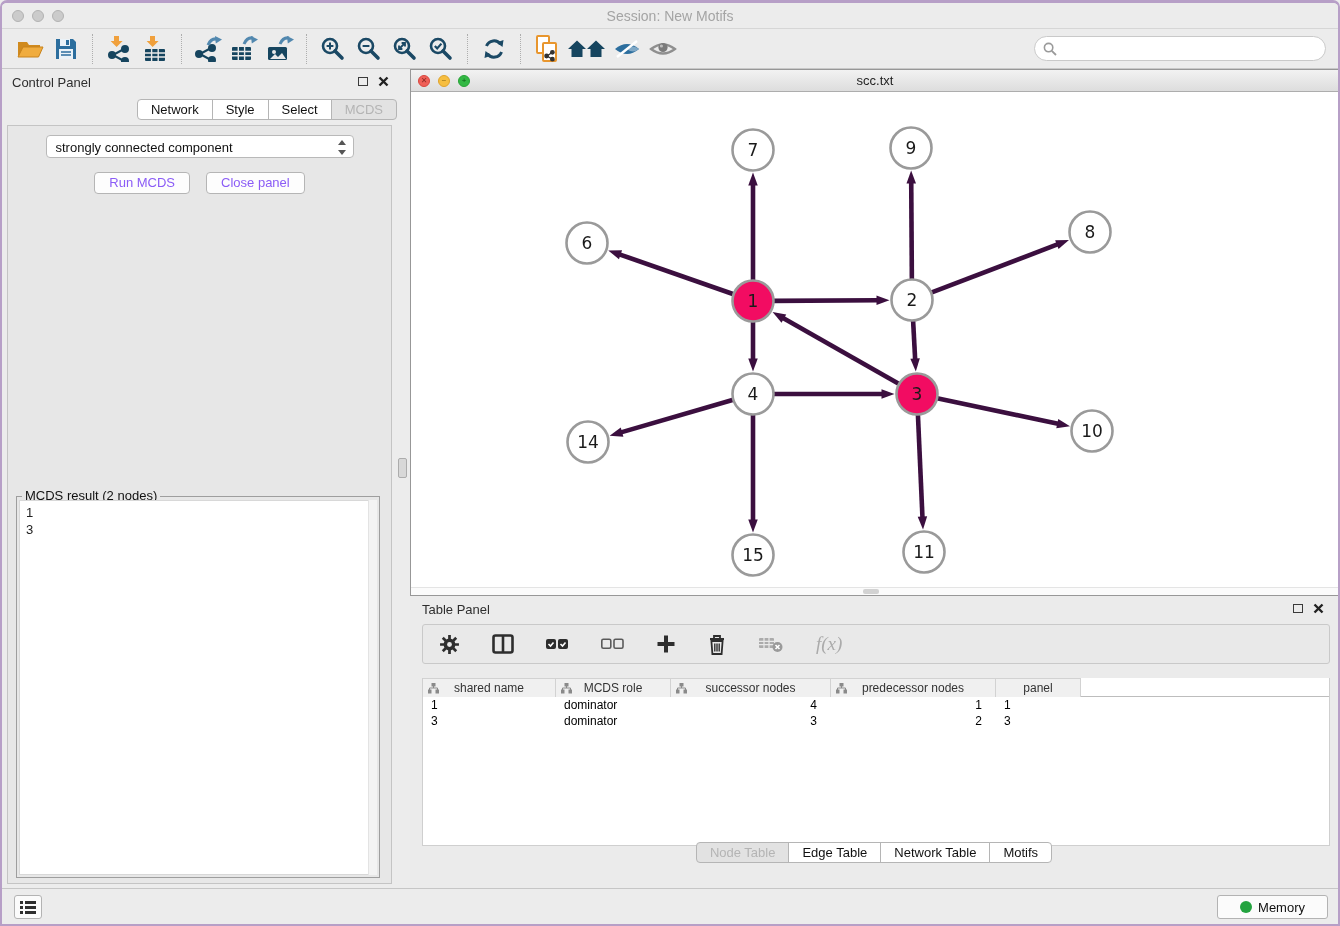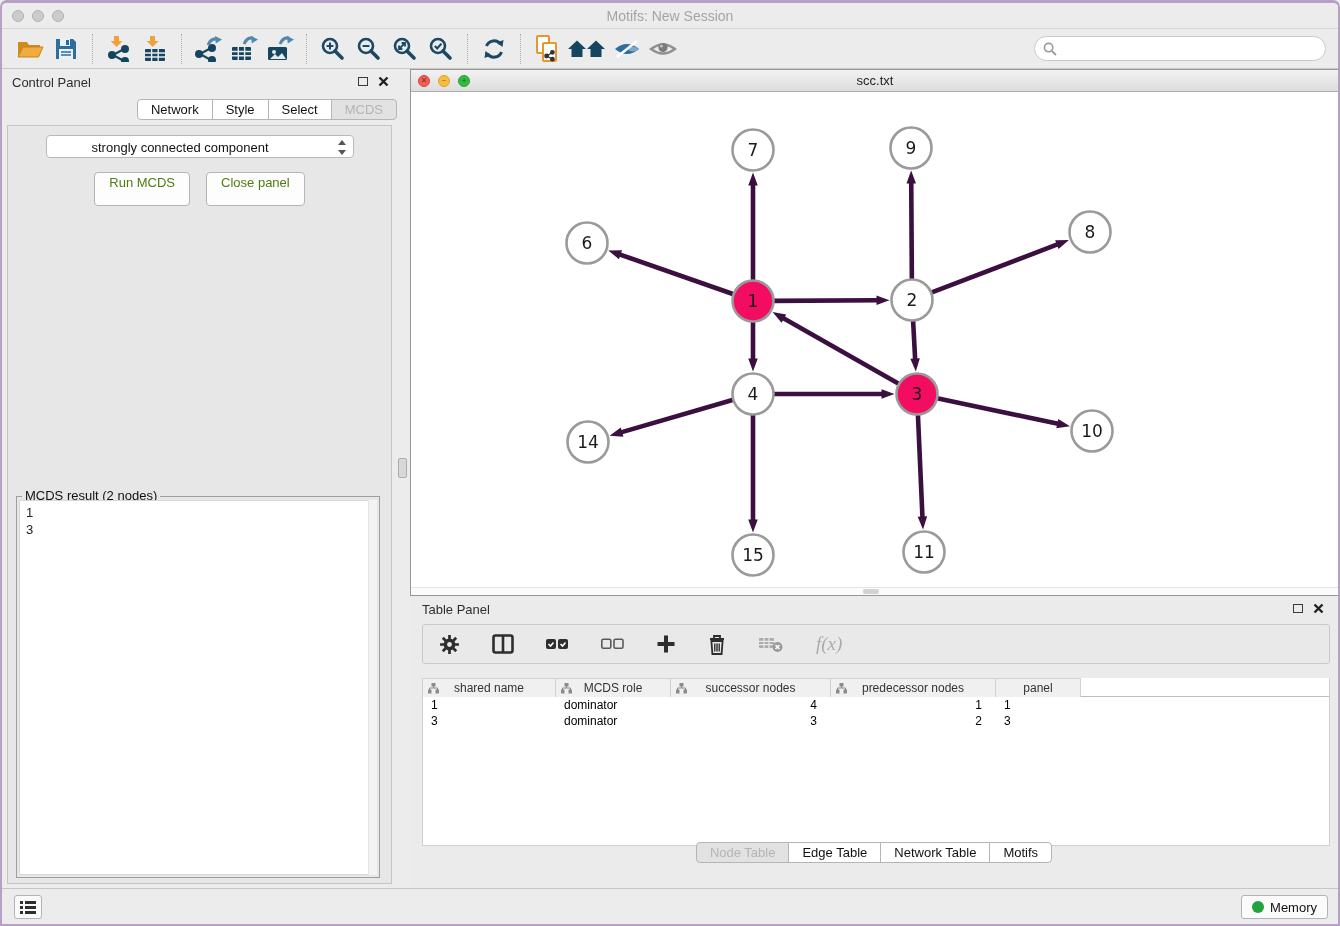--- a/index.html
+++ b/index.html
@@ -33,24 +33,24 @@
   .float-ic { width:10px; height:9px; border:1.6px solid #3A3A3A; }
   .cp-tabs { position:absolute; left:0; right:0; top:30px; display:flex; justify-content:flex-end; }
   .seg { display:flex; }
   .seg .tab { height:21px; line-height:19px; padding:0 13px; font-size:13px; background:#fff; border:1px solid #B5B5B5; margin-left:-1px; color:#111; }
   .seg .tab:first-child { border-radius:4px 0 0 4px; margin-left:0; }
   .seg .tab:last-child { border-radius:0 4px 4px 0; }
   .seg .tab.active { background:#E2E2E2; color:#B4B4B4; }
   .cp-body { position:absolute; left:5px; right:5px; top:56px; bottom:4px; background:#E7E7E7; border:1px solid #C4C4C4; }
   .opt-label { text-align:center; margin-top:18px; font-size:14px; color:#1C1C1C; }
   .criterion { position:relative; margin:9px auto 0; width:308px; height:23px; background:#fff; border:1px solid #B9B9B9; border-radius:4px; }
-  .criterion .val { position:absolute; left:9px; top:4px; font-size:13px; color:#111;margin-left:36px; }
+  .criterion .val { position:absolute; left:9px; top:4px; font-size:13px; color:#111; }
   .criterion .chev { position:absolute; right:6px; top:3px; }
   .btn-row { display:flex; justify-content:center; gap:16px; margin-top:14px; }
-  .push-btn { height:34px; padding:0 14px; background:#FDFDFD; border:1px solid #B5B5B5; border-radius:4px; font-size:13px; line-height:20px; color:#4d7c0f; }
+  .push-btn { height:22px; padding:0 14px; background:#FDFDFD; border:1px solid #B5B5B5; border-radius:4px; font-size:13px; line-height:20px; color:#8b5cf6; }
   .result { position:absolute; left:8px; right:11px; top:370px; bottom:5px; border:1px solid #9E9E9E; }
   .result .legend { position:absolute; top:-9px; left:5px; background:#E7E7E7; padding:0 3px; font-size:13px; color:#111; }
   .result .inner { position:absolute; left:2px; right:2px; top:3px; bottom:2px; background:#fff; border:1px solid #D8D8D8; font-size:13px; padding:3px 6px; line-height:17px; white-space:pre; }
   .result .scrollstrip { position:absolute; right:2px; top:3px; bottom:2px; width:9px; background:#F3F3F3; border-left:1px solid #E3E3E3; }
 
   
   .split-h { position:absolute; left:396px; top:455px; width:9px; height:20px; background:#D8D8D8; border:1px solid #ACACAC; border-radius:2px; }
   .split-h2 { position:absolute; right:2px; top:455px; width:6px; height:20px; background:#DDD; border:1px solid #BDBDBD; border-radius:2px; }
 
   
@@ -73,33 +73,33 @@
         display:flex; align-items:center; justify-content:center; }
   .th .hicon { position:absolute; left:5px; top:4px; }
   .trow { display:flex; height:16px; font-size:12px; color:#000; }
   .td { height:16px; line-height:16px; overflow:hidden; }
   .tbl-tabs { position:absolute; left:0; right:0; bottom:25px; display:flex; justify-content:center; }
 
   
   .status-bar { position:absolute; left:0; right:0; bottom:0; height:36px; background:#ECECEC; border-top:1px solid #C6C6C6; }
   .sb-btn { position:absolute; top:6px; height:24px; background:#FBFBFB; border:1px solid #B3B3B3; border-radius:3px; display:flex; align-items:center; justify-content:center; gap:6px; }
   .sb-left { left:12px; width:28px; }
-  .sb-right { right:10px; padding:0 10px; font-size:13px; color:#111; }
+  .sb-right { right:10px; padding:0 22px; font-size:13px; color:#111; }
   .mem-dot { width:12px; height:12px; border-radius:50%; background:#23A33F; }
 </style>
 </head>
 <body>
 
 <div class="titlebar">
   <div class="lights">
     <div class="light"></div>
     <div class="light"></div>
     <div class="light"></div>
   </div>
-  <div class="title">Motifs: New Session</div>
+  <div class="title">Session: New Motifs</div>
 </div>
 
 <div class="toolbar">
   <div class="tbtn">
     <svg width="27" height="24" viewBox="0 0 27 24">
         <path d="M1 19 V5 h9 l2 3 h11 v3" fill="#D08A1E"></path>
         <path d="M1 20 L6 10 H26 L21.5 20 Z" fill="#F0AC3E" stroke="#C8831C"></path>
       </svg>
   </div>
   <div class="tbtn">

